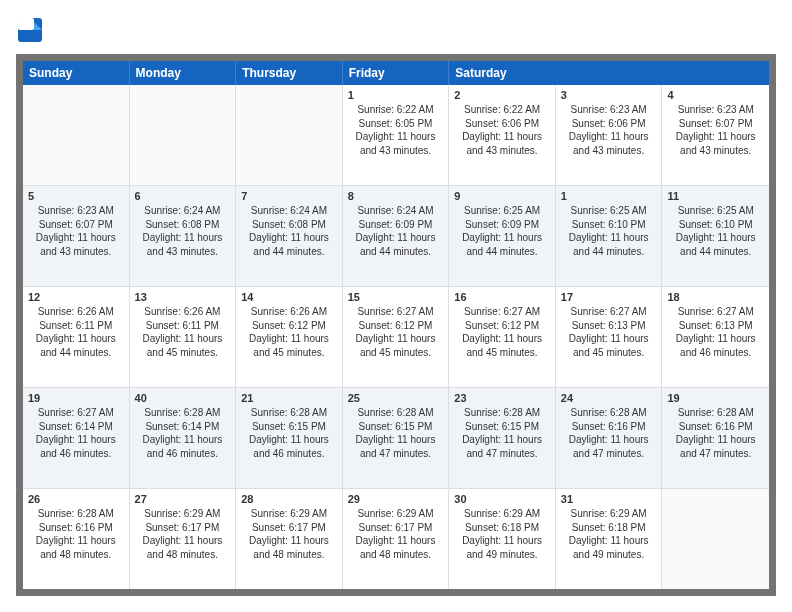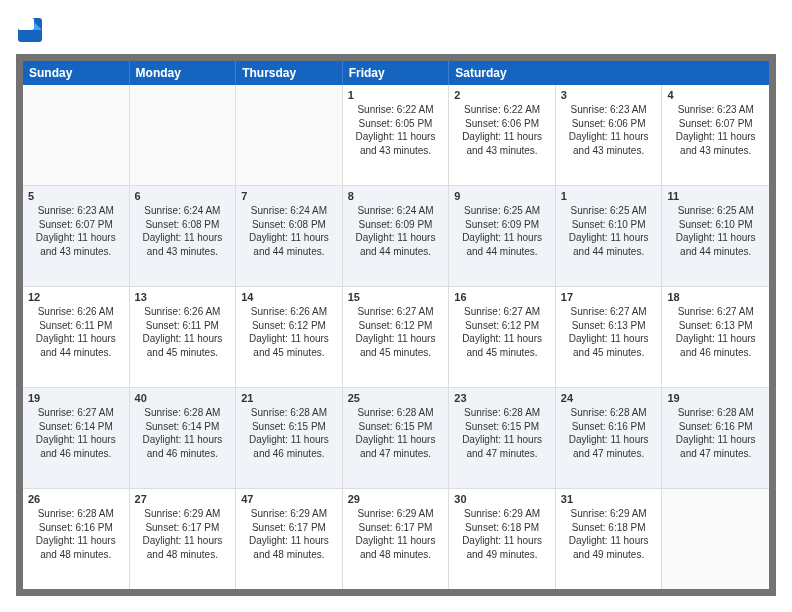--- a/index.html
+++ b/index.html
@@ -312,21 +312,21 @@
 Sunset: 6:16 PM
 Daylight: 11 hours and 48 minutes.</div>
           </div>
           <div class="cal-cell">
             <span class="day-num">27</span>
             <div class="info" style="white-space: pre-line;">Sunrise: 6:29 AM
 Sunset: 6:17 PM
 Daylight: 11 hours and 48 minutes.</div>
           </div>
           <div class="cal-cell">
-            <span class="day-num">47</span>
+            <span class="day-num">28</span>
             <div class="info" style="white-space: pre-line;">Sunrise: 6:29 AM
 Sunset: 6:17 PM
 Daylight: 11 hours and 48 minutes.</div>
           </div>
           <div class="cal-cell">
             <span class="day-num">29</span>
             <div class="info" style="white-space: pre-line;">Sunrise: 6:29 AM
 Sunset: 6:17 PM
 Daylight: 11 hours and 48 minutes.</div>
           </div>

